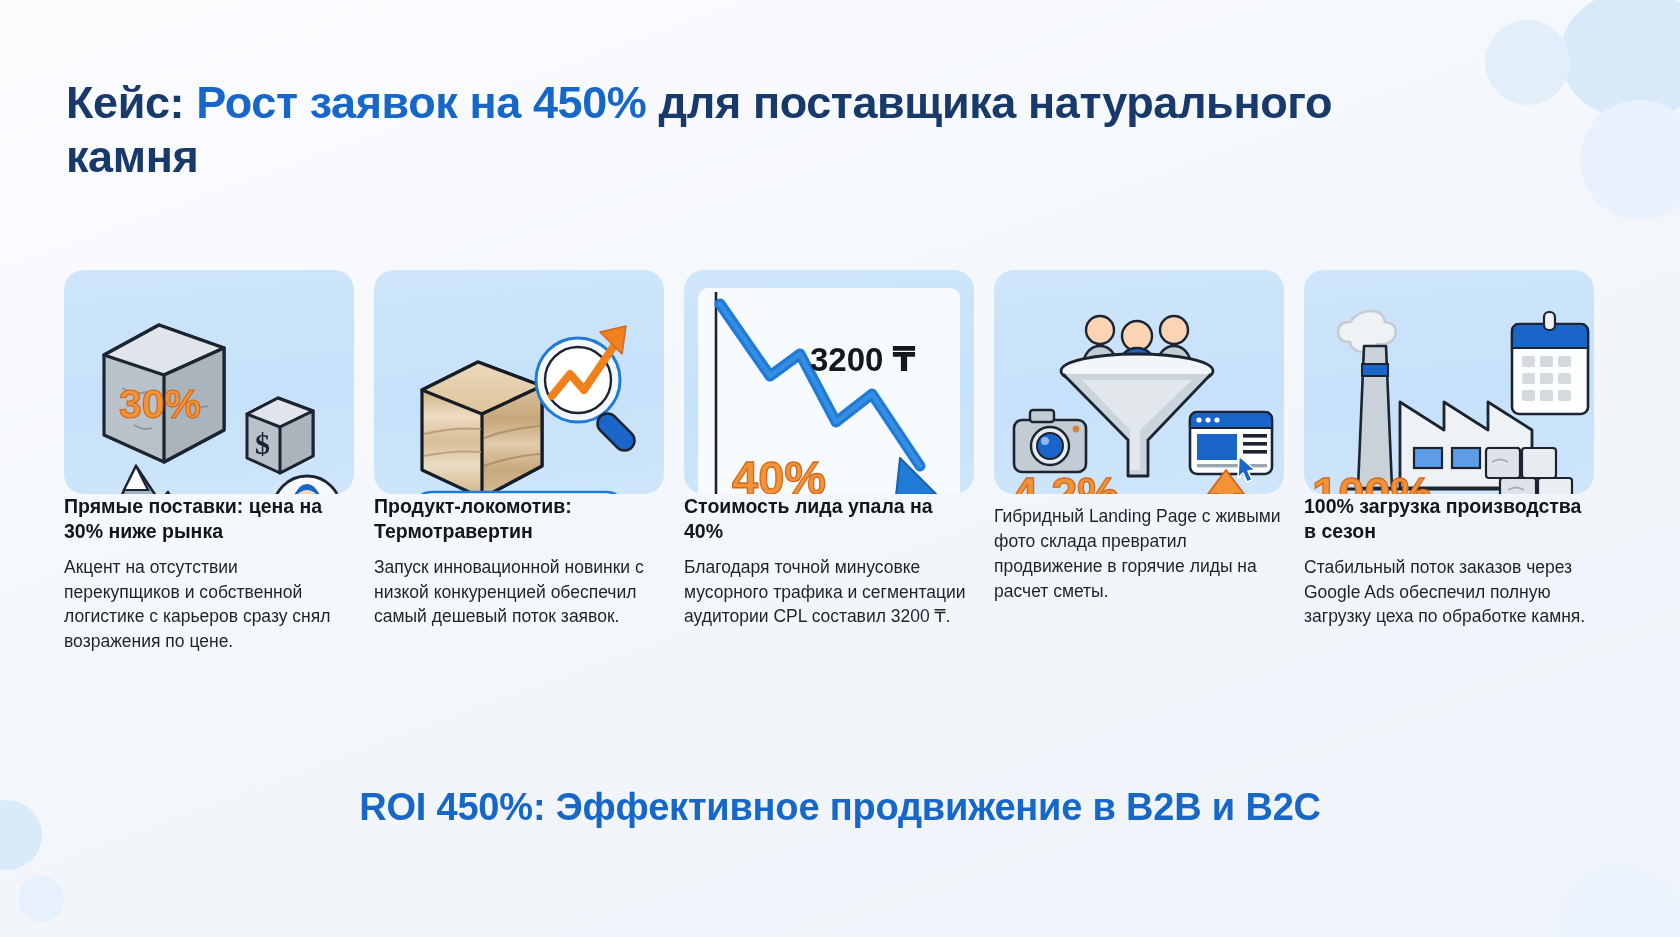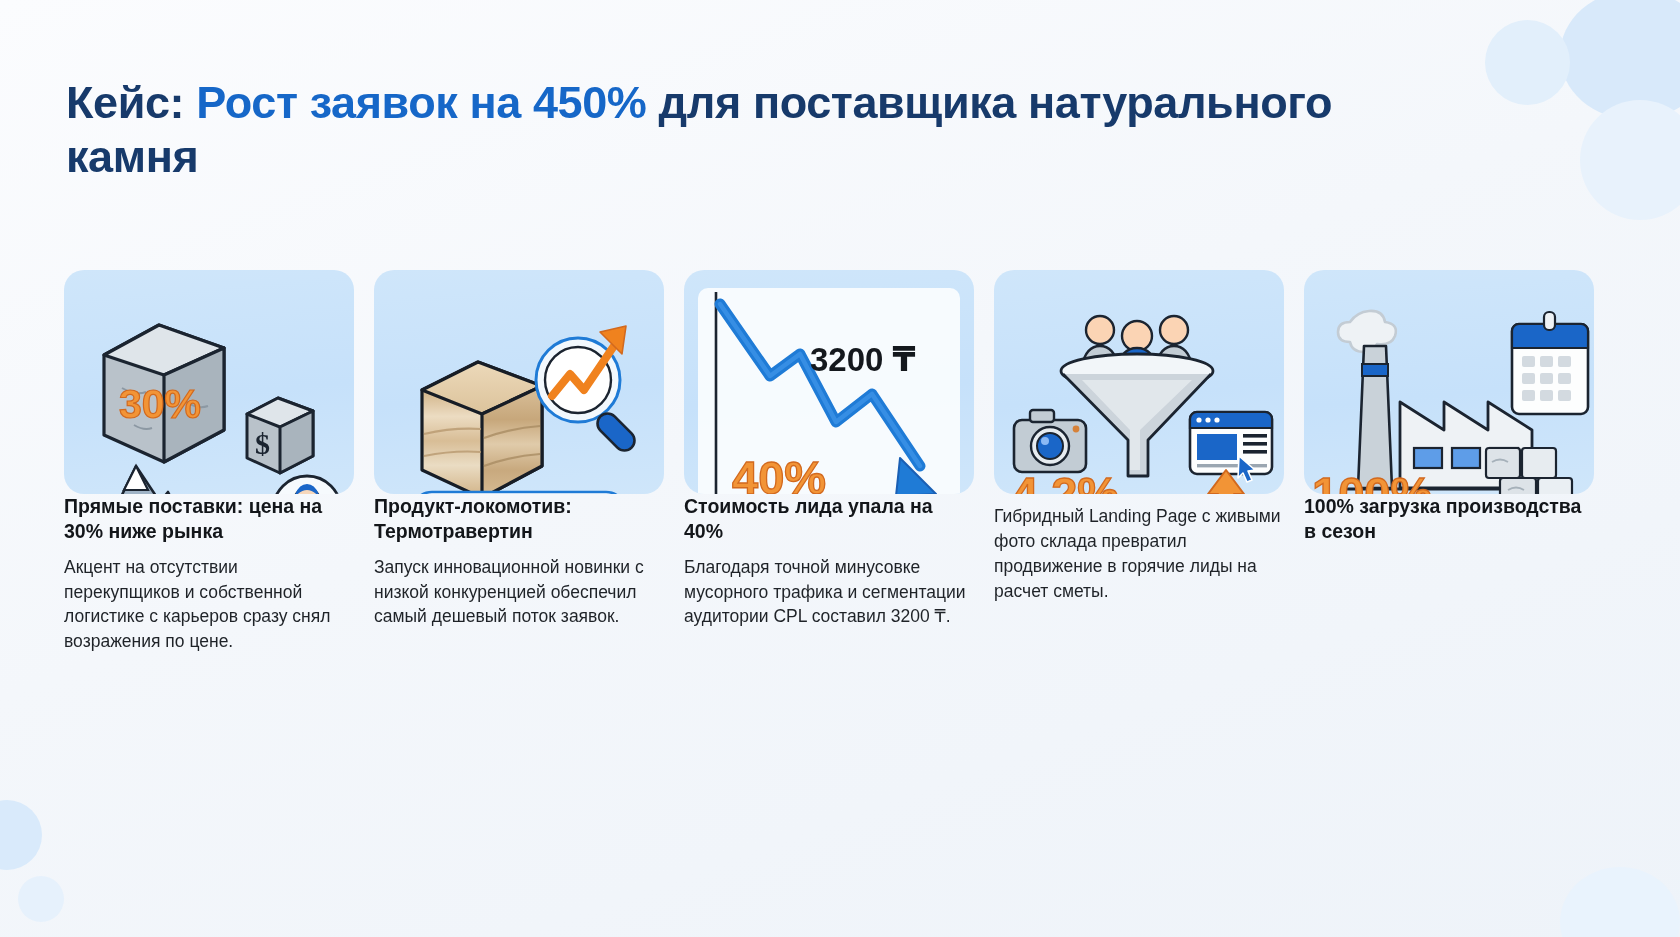--- a/index.html
+++ b/index.html
@@ -311,18 +311,22 @@
               <path d="M204 220 q8 -5 16 0" stroke="#a6b1ba" stroke-width="1.8" fill="none"></path>
             </g>
             <rect x="190" y="236" width="88" height="10" rx="3" fill="#1f7bd6" stroke="#1b2430" stroke-width="2.2"></rect>
             <circle cx="212" cy="250" r="9" fill="#3a4450" stroke="#1b2430" stroke-width="2.2"></circle>
             <circle cx="258" cy="250" r="9" fill="#3a4450" stroke="#1b2430" stroke-width="2.2"></circle>
           </g>
         </svg>
         <div style="position:absolute;left:8px;top:196px;font-size:47px;font-weight:700;color:#f29436;-webkit-text-stroke:1.3px #d2691e;">100%</div>
       </div>
       <div class="card-title">100% загрузка производства в сезон</div>
+      <div class="card-body">Стабильный поток заказов через Google Ads обеспечил полную загрузку цеха по обработке камня.</div>
     </div>
 
   </div>
 
+  <div id="footer">
+    <span>ROI 450%: Эффективное продвижение в B2B и B2C</span>
+  </div>
 
 </div>
 
 </body></html>

